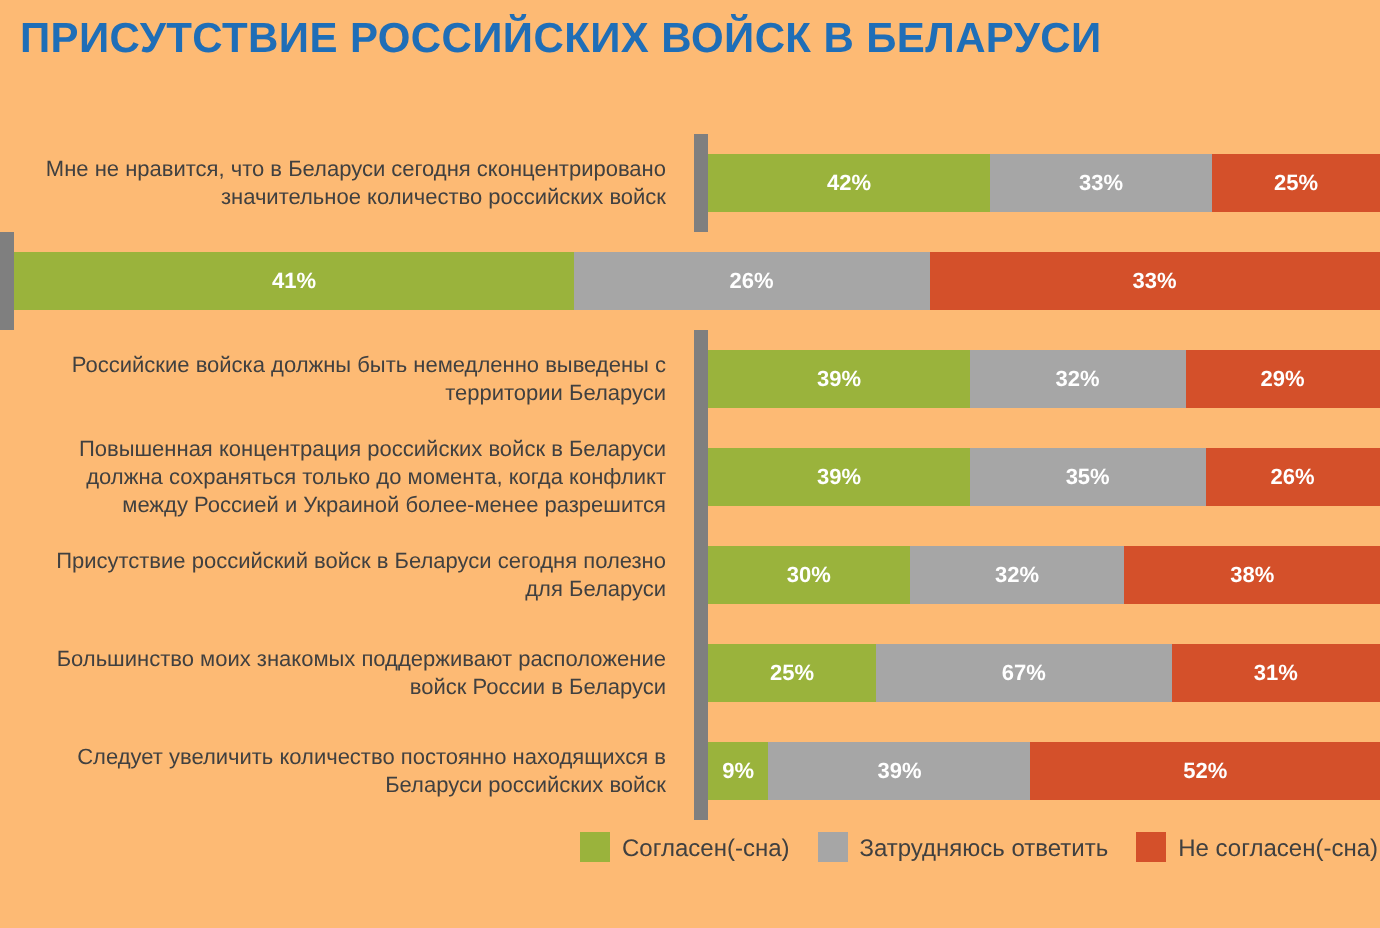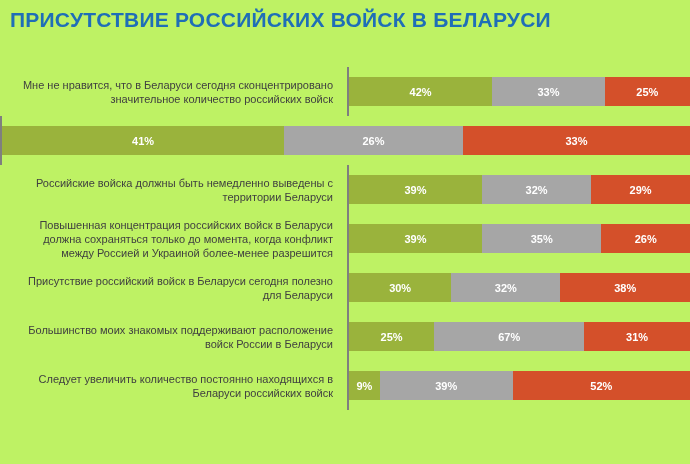--- a/index.html
+++ b/index.html
@@ -1,18 +1,18 @@
 <!DOCTYPE html>
 <html><head>
 <meta charset="utf-8">
 <style>
   html, body { margin: 0; padding: 0; background: #fff; }
   #page {
     width: 690px; height: 464px;
-    background: #bef264;
+    background: #fdba74;
     font-family: "Liberation Sans", sans-serif;
     overflow: hidden;
     position: relative;
     box-sizing: border-box;
   }
   #header { padding: 8px 10px 0 10px; }
   #page-title {
     font-size: 21px;
     font-weight: 700;
     letter-spacing: 0.2px;
@@ -35,21 +35,21 @@
     box-sizing: border-box;
     padding: 0 14px 0 10px;
     display: flex;
     align-items: center;
     font-size: 11px;
     line-height: 14px;
     color: #404040;
   }
   .row-bar-area {
     flex: 1;
-    border-left: 2px solid #22c55e;
+    border-left: 7px solid #22c55e;
     display: flex;
     align-items: center;
   }
   .bar {
     display: flex;
     width: 100%;
     height: 29px;
   }
   .bar-segment {
     display: flex;
@@ -197,13 +197,27 @@
             <div class="bar-segment" style="width: 39%; background: rgb(166, 166, 166); color: rgb(255, 255, 255);">
               <span>39%</span>
             </div>
             <div class="bar-segment" style="width: 52%; background: rgb(212, 80, 42); color: rgb(255, 255, 255);">
               <span>52%</span>
             </div>
           </div>
         </div>
       </div>
     </div>
+  <div id="legend">
+      <div class="legend-item">
+        <span class="legend-swatch" style="background: rgb(154, 179, 60);"></span>
+        <span class="legend-label" style="color: rgb(64, 64, 64);">Согласен(-сна)</span>
+      </div>
+      <div class="legend-item">
+        <span class="legend-swatch" style="background: rgb(166, 166, 166);"></span>
+        <span class="legend-label" style="color: rgb(64, 64, 64);">Затрудняюсь ответить</span>
+      </div>
+      <div class="legend-item">
+        <span class="legend-swatch" style="background: rgb(212, 80, 42);"></span>
+        <span class="legend-label" style="color: rgb(64, 64, 64);">Не согласен(-сна)</span>
+      </div>
+    </div>
 </div>
 
 </body></html>

